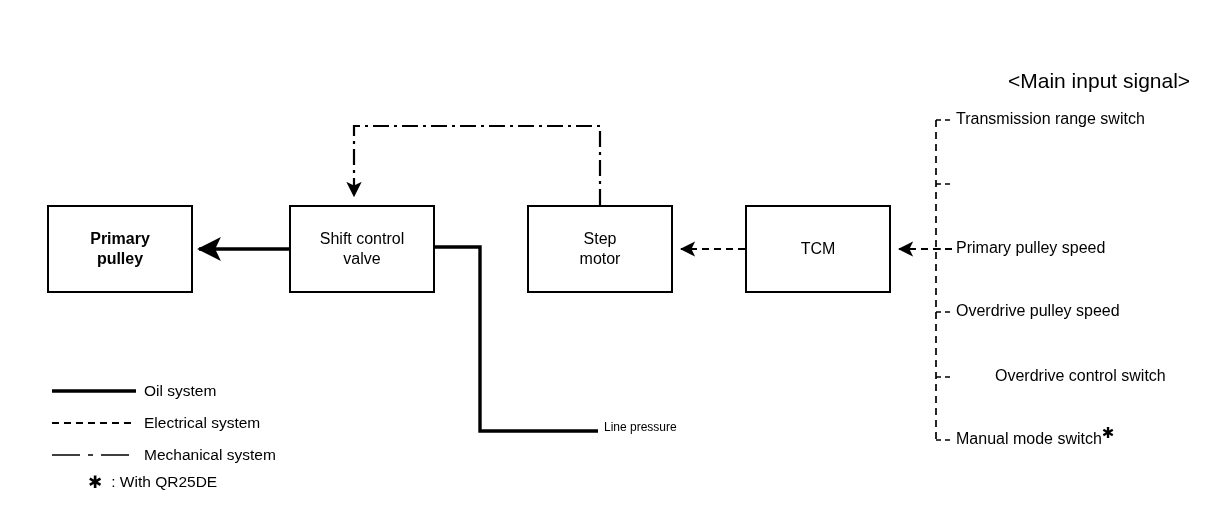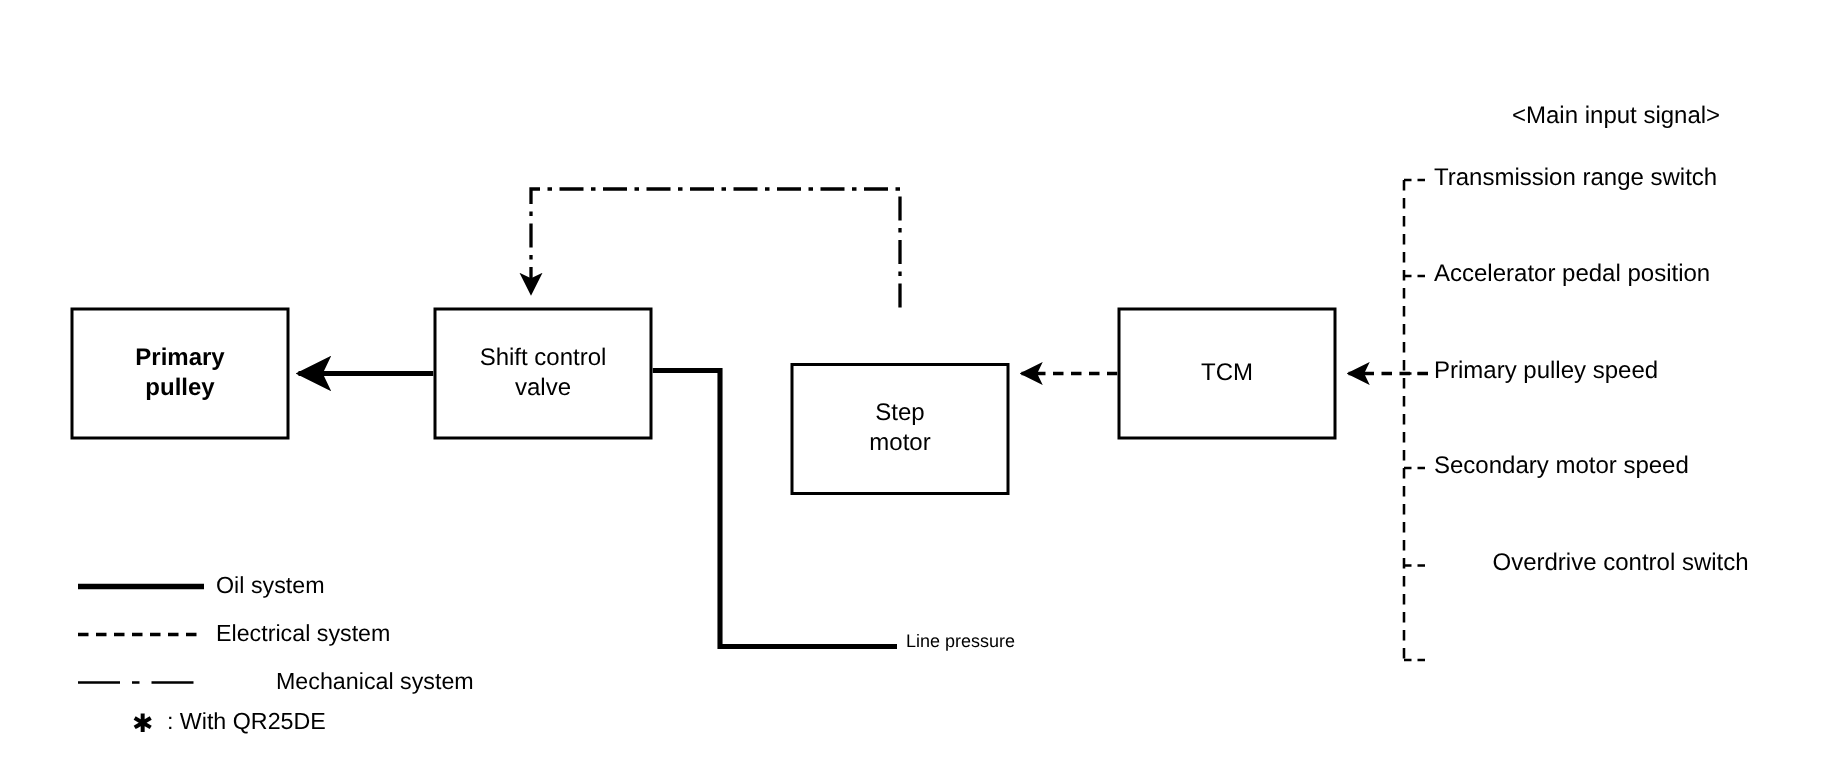--- a/index.html
+++ b/index.html
@@ -13,21 +13,21 @@
 
   .box{
     position:absolute;border:2px solid #000;background:#fff;
     display:flex;align-items:center;justify-content:center;
     text-align:center;line-height:1.22;font-size:16px;
     box-sizing:border-box;
   }
   .box span{display:block;white-space:pre-line;}
 
   .lbl{position:absolute;font-size:12px;white-space:nowrap;}
-  .hdr{position:absolute;font-size:16px;white-space:nowrap;}
+  .hdr{position:absolute;font-size:21px;white-space:nowrap;}
 
   .sig{position:absolute;font-size:16px;white-space:nowrap;}
   .sig .star{font-size:15px;vertical-align:super;line-height:0;}
 
   .leg-row{position:absolute;display:flex;align-items:center;height:20px;}
   .leg-text{font-size:15.5px;white-space:nowrap;}
   .leg-key{width:88px;height:12px;position:relative;margin-right:6px;}
   .leg-key svg{position:absolute;left:0;top:0;}
   .star-row{position:absolute;display:flex;align-items:center;}
   .star-glyph{font-size:17px;line-height:1;margin-right:9px;}
@@ -75,63 +75,65 @@
   <div class="box" style="left:47px;top:205px;width:146px;height:88px;font-weight:bold;">
     <span>Primary
 pulley</span>
   </div>
 
   <div class="box" style="left:289px;top:205px;width:146px;height:88px;">
     <span>Shift control
 valve</span>
   </div>
 
-  <div class="box" style="left:527px;top:205px;width:146px;height:88px;margin-top:37px;">
+  <div class="box" style="left:527px;top:205px;width:146px;height:88px;">
     <span>Step
 motor</span>
   </div>
 
   <div class="box" style="left:745px;top:205px;width:146px;height:88px;">
     <span>TCM</span>
   </div>
 
   <div class="lbl" style="left:604px;top:420px;">Line pressure</div>
 
   <div class="hdr" style="left:1008px;top:69px;">&lt;Main input signal&gt;</div>
 
   <div class="sig" style="left:956px;top:110px;">Transmission range switch</div>
 
-  <div class="sig" style="left:956px;top:174px;">Accelerator pedal position</div>
 
   <div class="sig" style="left:956px;top:239px;">Primary pulley speed</div>
 
-  <div class="sig" style="left:956px;top:302px;">Secondary motor speed</div>
+  <div class="sig" style="left:956px;top:302px;">Overdrive pulley speed</div>
 
   <div class="sig" style="left:956px;top:367px;margin-left:39px;">Overdrive control switch</div>
 
+  <div class="sig" style="left:956px;top:430px;">
+    <span>Manual mode switch</span><span class="star">✱</span>
+  </div>
 
   <div class="leg-row" style="left:50px;top:381px;">
     <span class="leg-key">
       <svg width="88" height="12" viewBox="0 0 88 12" xmlns="http://www.w3.org/2000/svg">
         <path d="M 2 6 L 86 6" stroke="#000" stroke-width="3.6" fill="none"></path>
       </svg>
     </span>
     <span class="leg-text">Oil system</span>
   </div>
 
   <div class="leg-row" style="left:50px;top:413px;align-items:center;">
     <span class="leg-key">
       <svg width="88" height="12" viewBox="0 0 88 12" xmlns="http://www.w3.org/2000/svg">
         <path d="M 2 6 L 86 6" stroke="#000" stroke-width="2.2" fill="none" stroke-dasharray="7 5"></path>
       </svg>
     </span>
     <span class="leg-text">Electrical system</span>
   </div>
 
-  <div class="leg-row" style="left:50px;top:445px;gap:40px;">
+  <div class="leg-row" style="left:50px;top:445px;">
     <span class="leg-key">
       <svg width="88" height="12" viewBox="0 0 88 12" xmlns="http://www.w3.org/2000/svg">
         <path d="M 2 6 L 86 6" stroke="#000" stroke-width="1.7" fill="none" stroke-dasharray="28 8 5 8"></path>
       </svg>
     </span>
     <span class="leg-text">Mechanical system</span>
   </div>
 
   <div class="star-row" style="left:88px;top:473px;">
     <span class="star-glyph">✱</span>

